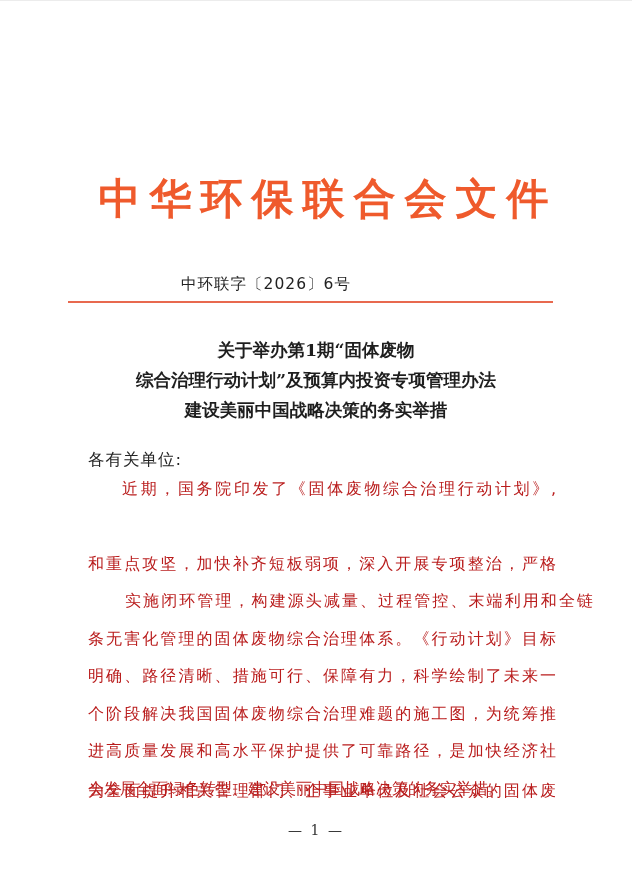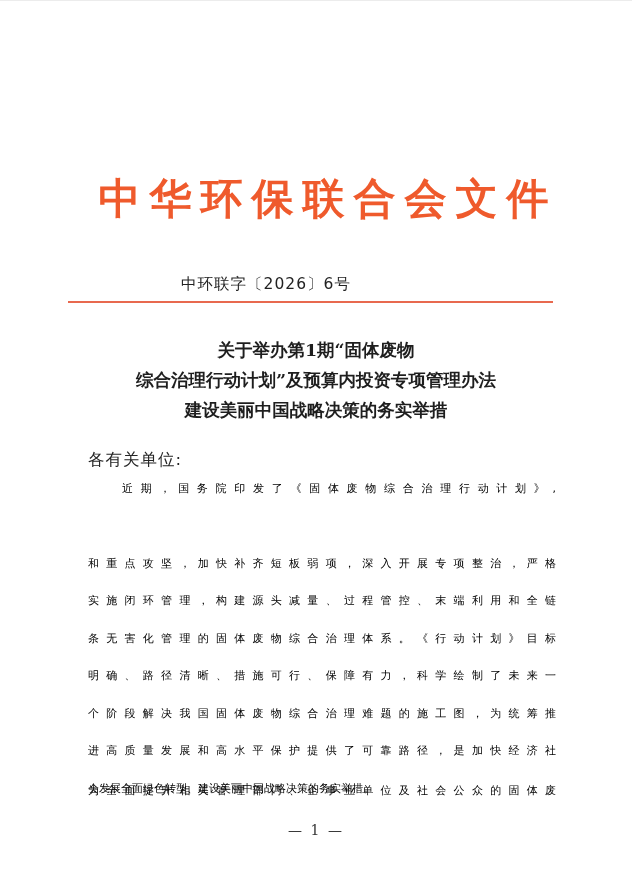--- a/index.html
+++ b/index.html
@@ -79,22 +79,22 @@
       color: #252525;
       line-height: 28px;
       letter-spacing: 1px;
       margin-top: 8px;
     }
     .para-line {
       position: absolute;
       left: 88px;
       width: 468px;
       font-family: "DejaVu Sans", "Liberation Sans", sans-serif;
-      font-size: 11px;
-      color: #000000;
+      font-size: 16px;
+      color: #b91c1c;
       line-height: 28px;
       white-space: nowrap;
       text-align-last: justify;
       text-align: justify;
     }
     .para-line.first {
       left: 122px;
       width: 434px;
     }
     .para-line.last {
@@ -126,21 +126,21 @@
   <div class="title">
     <div>关于举办第1期“固体废物</div>
     <div>综合治理行动计划”及预算内投资专项管理办法</div>
     <div>建设美丽中国战略决策的务实举措</div>
   </div>
 
   <div class="salutation">各有关单位:</div>
 
   <div class="para-line first" style="top:474px;">近期，国务院印发了《固体废物综合治理行动计划》,</div>
   <div class="para-line" style="top:549px;">和重点攻坚，加快补齐短板弱项，深入开展专项整治，严格</div>
-  <div class="para-line" style="top:586px;">实施闭环管理，构建源头减量、过程管控、末端利用和全链</div>
+  <div class="para-line" style="top:586px;margin-left:37px;">实施闭环管理，构建源头减量、过程管控、末端利用和全链</div>
   <div class="para-line" style="top:624px;">条无害化管理的固体废物综合治理体系。《行动计划》目标</div>
   <div class="para-line" style="top:661px;">明确、路径清晰、措施可行、保障有力，科学绘制了未来一</div>
   <div class="para-line" style="top:736px;">进高质量发展和高水平保护提供了可靠路径，是加快经济社</div>
   <div class="para-line" style="top:699px;">个阶段解决我国固体废物综合治理难题的施工图，为统筹推</div>
   <div class="para-line last" style="top:774px;">会发展全面绿色转型、建设美丽中国战略决策的务实举措。</div>
 
   <div class="para-line" style="top:776px;">为全面提升相关管理部门、企事业单位及社会公众的固体废</div>
 
   <div class="page-number">— 1 —</div>
 

